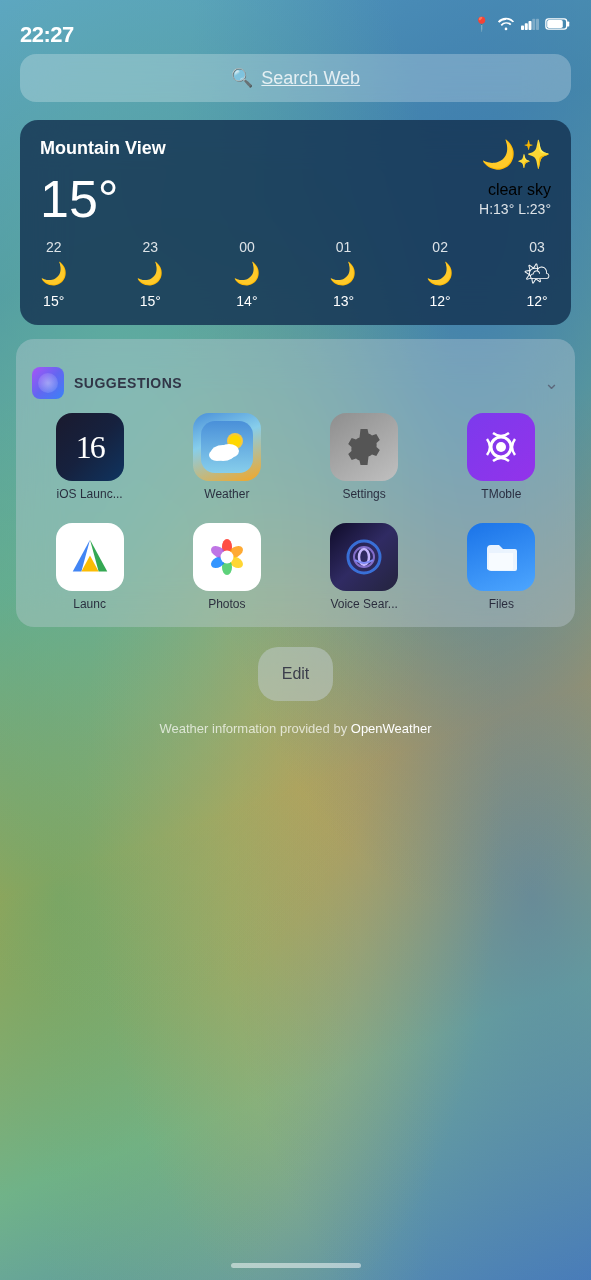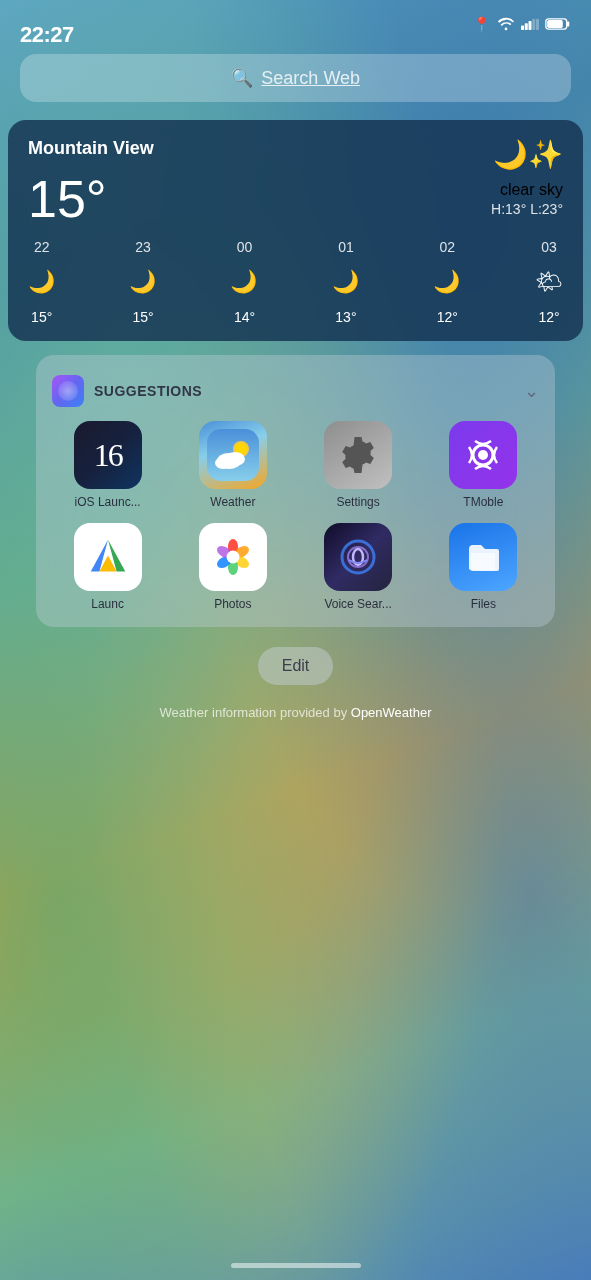--- a/index.html
+++ b/index.html
@@ -80,21 +80,21 @@
       color: rgba(255,255,255,0.8);
       font-size: 18px;
       font-weight: 400;
       text-decoration: underline;
     }
 
     
     .weather-widget {
       position: relative;
       z-index: 10;
-      margin: 8px 8px;
+      margin: 8px 20px;
       background: rgba(20, 50, 80, 0.82);
       backdrop-filter: blur(20px);
       border-radius: 18px;
       padding: 18px 20px 16px;
       color: white;
     }
 
     .weather-header {
       display: flex;
       justify-content: space-between;
@@ -144,21 +144,21 @@
     .weather-forecast {
       display: flex;
       justify-content: space-between;
       margin-top: 14px;
     }
 
     .forecast-item {
       display: flex;
       flex-direction: column;
       align-items: center;
-      gap: 14px;
+      gap: 6px;
     }
 
     .forecast-hour {
       font-size: 14px;
       color: rgba(255,255,255,0.85);
     }
 
     .forecast-icon {
       font-size: 22px;
     }
@@ -166,25 +166,25 @@
     .forecast-temp {
       font-size: 14px;
       color: white;
       font-weight: 500;
     }
 
     
     .suggestions-widget {
       position: relative;
       z-index: 10;
-      margin: 14px 36px;
+      margin: 14px 16px;
       background: rgba(200, 210, 220, 0.35);
       backdrop-filter: blur(20px);
       border-radius: 18px;
-      padding: 20px 16px 16px;
+      padding: 28px 16px 16px;
     }
 
     .suggestions-header {
       display: flex;
       align-items: center;
       justify-content: space-between;
       margin-bottom: 14px;
     }
 
     .suggestions-title-row {
@@ -218,21 +218,21 @@
     }
 
     .chevron-down {
       color: rgba(80,80,100,0.7);
       font-size: 18px;
     }
 
     .apps-grid {
       display: grid;
       grid-template-columns: repeat(4, 1fr);
-      gap: 14px;
+      gap: 22px;
     }
 
     .app-item {
       display: flex;
       flex-direction: column;
       align-items: center;
       gap: 6px;
       cursor: pointer;
     }
 
@@ -300,21 +300,21 @@
       display: flex;
       justify-content: center;
       margin: 20px 0;
     }
 
     .edit-btn {
       background: rgba(200, 210, 220, 0.45);
       backdrop-filter: blur(10px);
       border: none;
       border-radius: 20px;
-      padding: 10px 24px;
+      padding: 18px 24px;
       font-size: 16px;
       color: rgba(40,40,60,0.85);
       cursor: pointer;
       font-weight: 500;
     }
 
     
     .footer-text {
       position: relative;
       z-index: 10;

